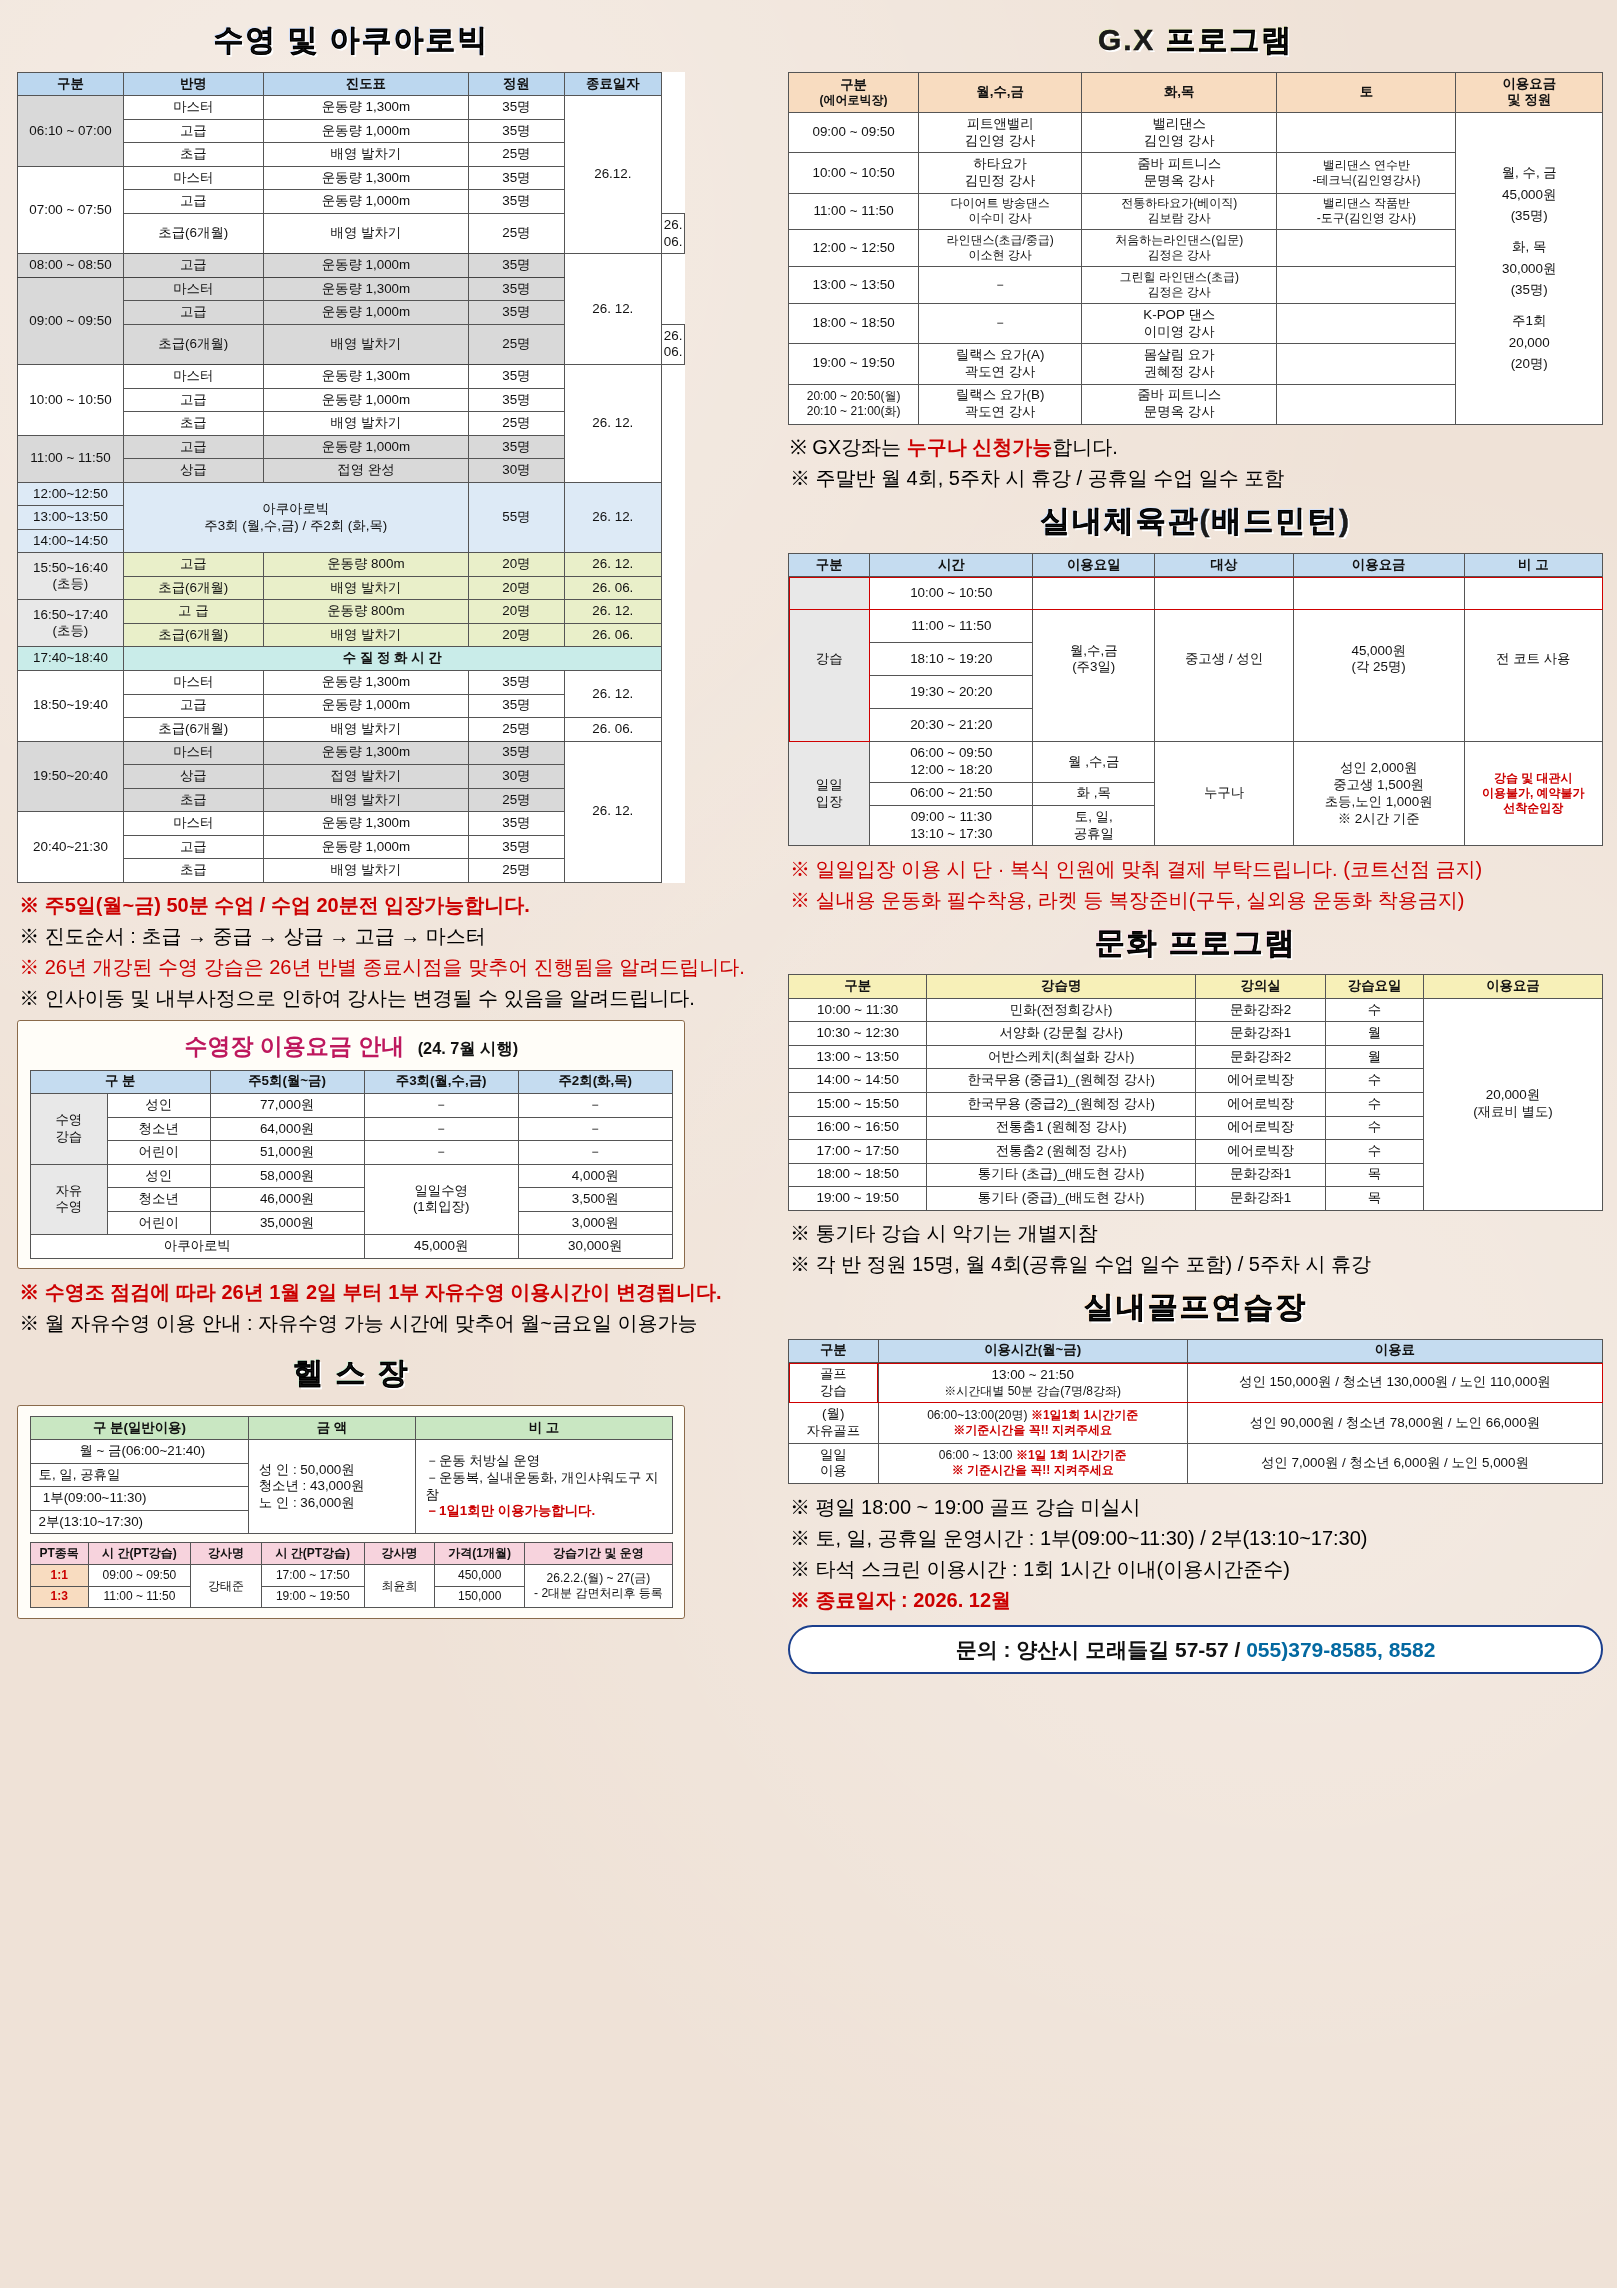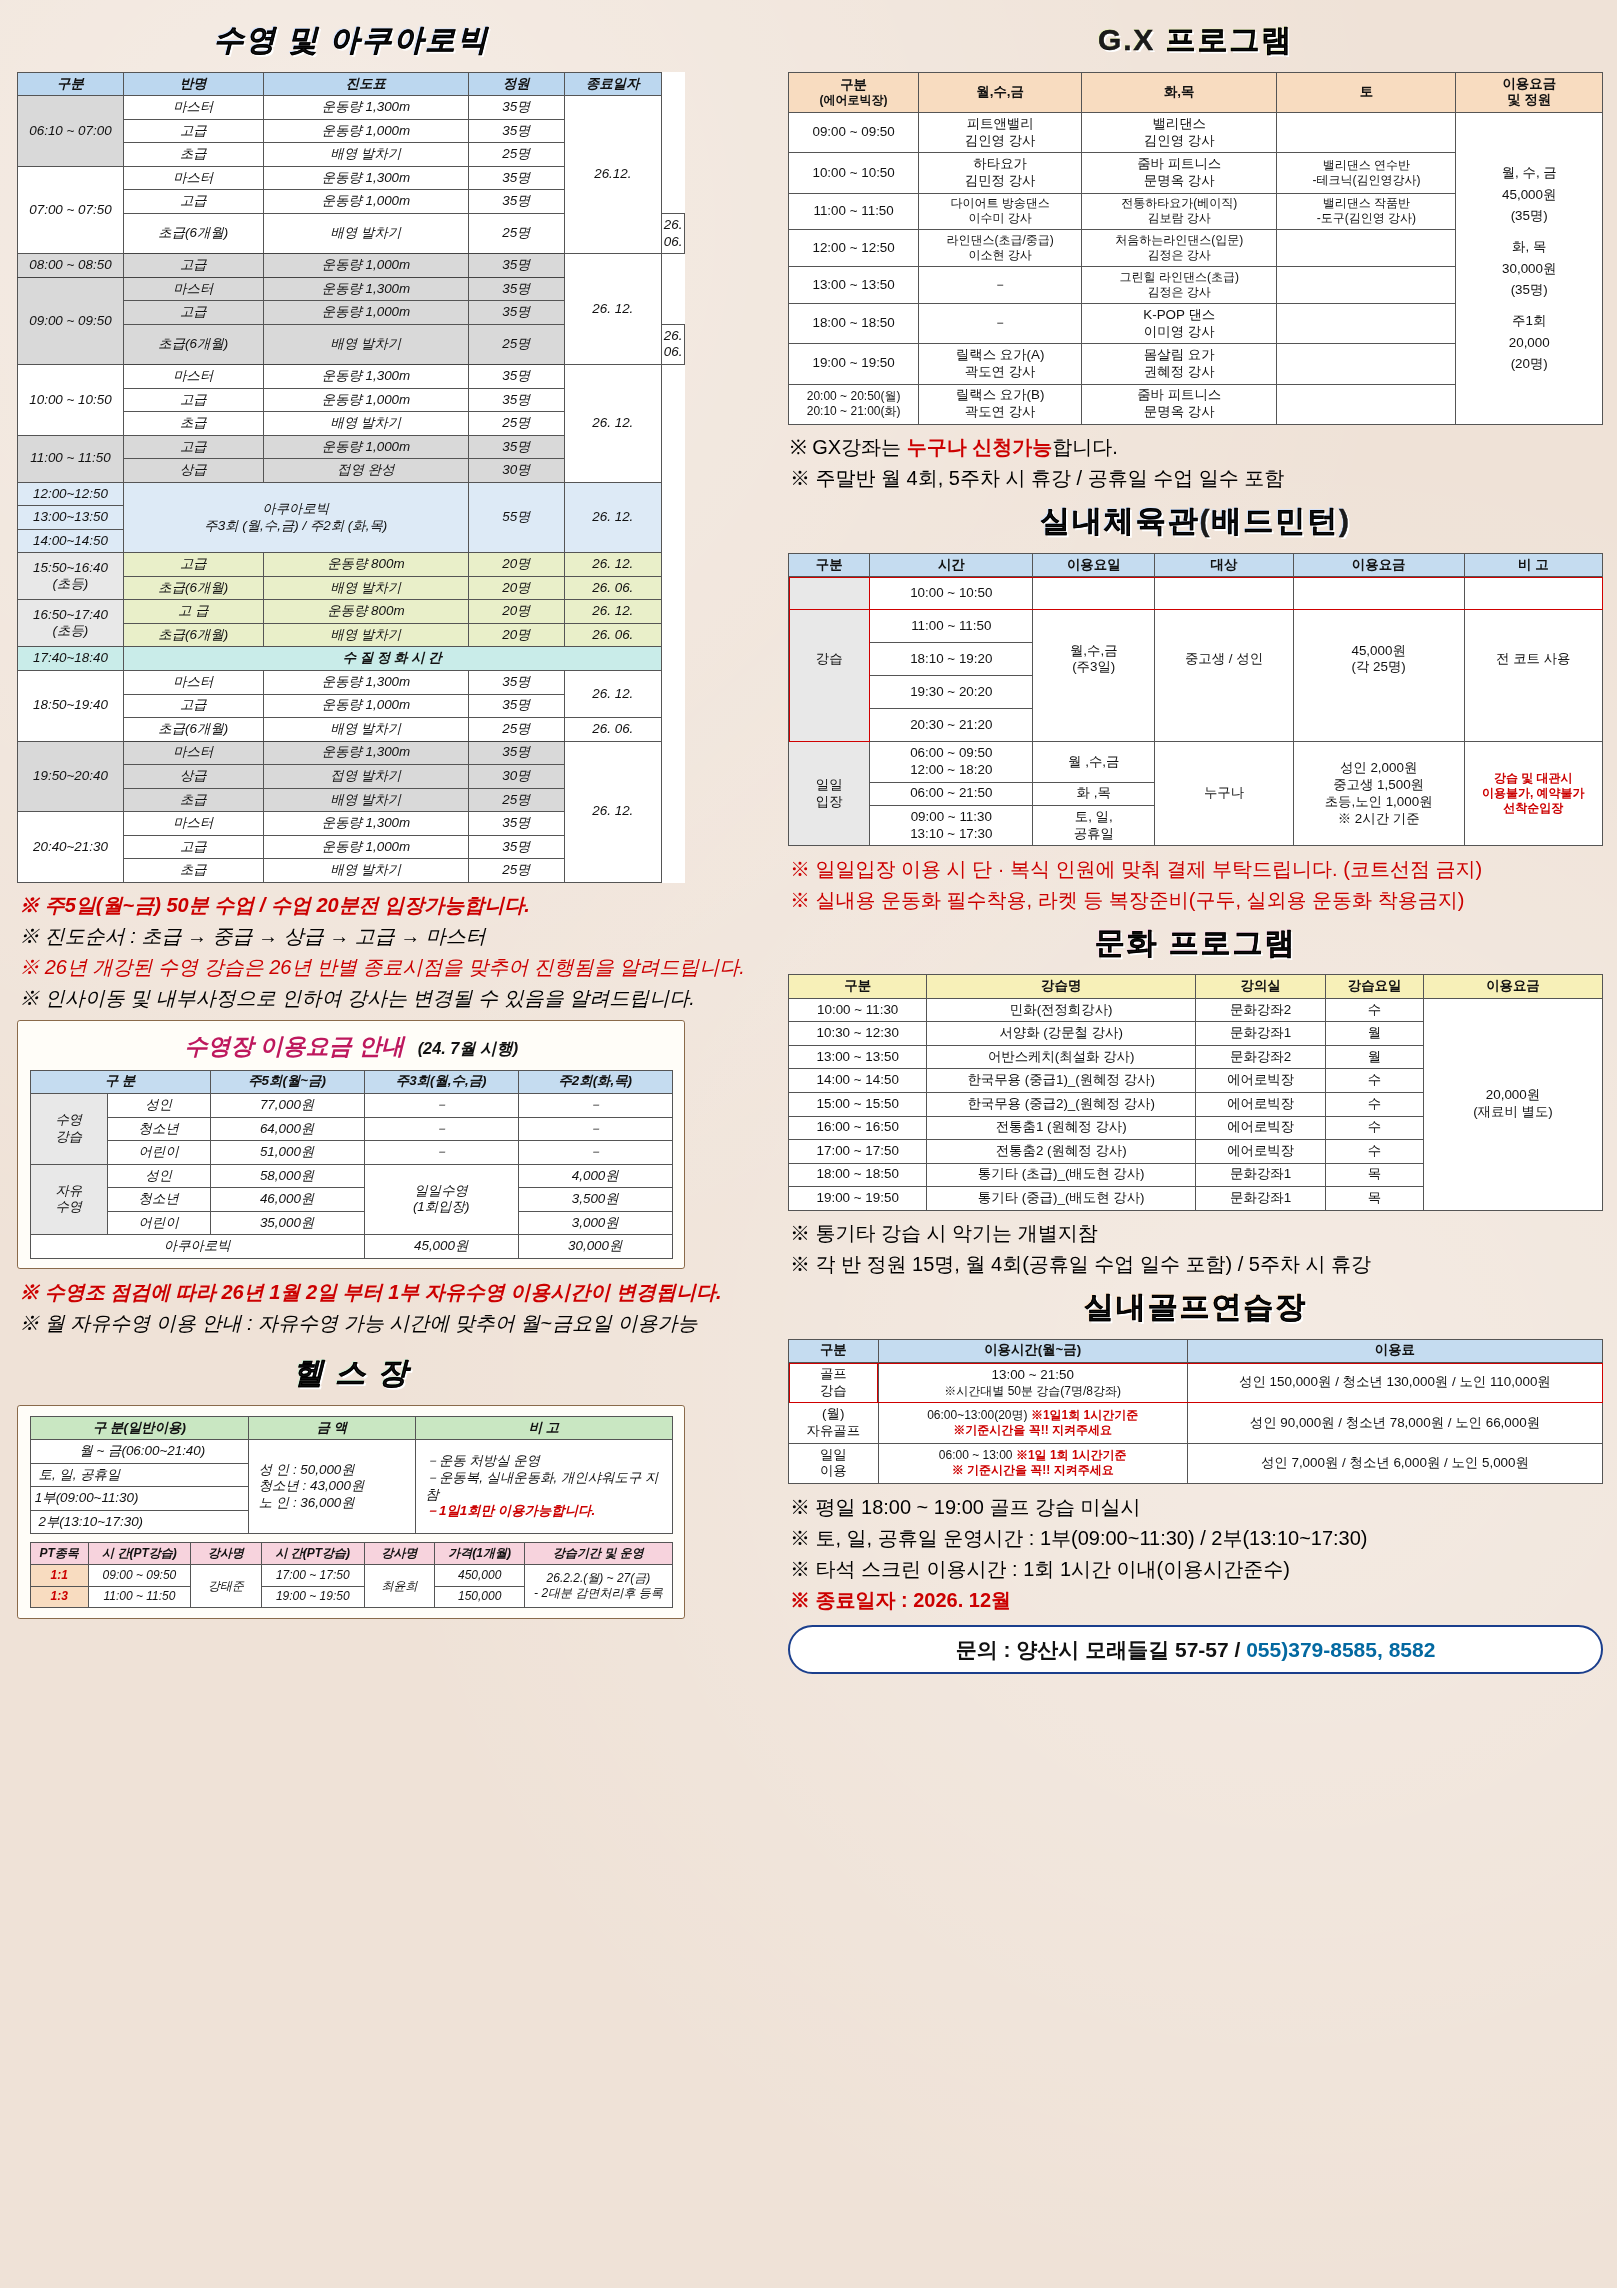--- a/index.html
+++ b/index.html
@@ -16,21 +16,21 @@
     position: relative;
     width: 1618px;
     height: 2288px;
     background:
       radial-gradient(circle at 20% 10%, rgba(255,255,255,.35), rgba(255,255,255,0) 45%),
       radial-gradient(circle at 80% 60%, rgba(255,255,255,.30), rgba(255,255,255,0) 50%),
       #efe2d7;
     padding: 0;
   }
   .col-left {
-    position: absolute; left: 17.3px; top: 7.7px; width: 668px; font-style: italic;
+    position: absolute; left: 17.3px; top: 7.7px; width: 668px;
   }
   .col-right {
     position: absolute; left: 788px; top: 7.7px; width: 815px;
   }
   h2.title {
     text-align: center;
     font-size: 30px;
     font-weight: bold;
     letter-spacing: 1.9px;
     margin: 9.6px 0 7.7px 0;
@@ -456,21 +456,21 @@
           <td rowspan="4" style="text-align:left; padding-left:9.6px;">
             <div>－운동 처방실 운영</div>
             <div>－운동복, 실내운동화, 개인샤워도구 지참</div>
             <div class="red-b">－1일1회만 이용가능합니다.</div>
           </td>
         </tr>
         <tr>
               <td style="text-align:left; padding-left:7.7px;">토, 일, 공휴일</td>
             </tr>
         <tr>
-              <td style="text-align:left; padding-left:4px;">1부(09:00~11:30)</td>
+              <td style="text-align:left; padding-left:12px;">1부(09:00~11:30)</td>
             </tr>
         <tr>
               <td style="text-align:left; padding-left:7.7px;">2부(13:10~17:30)</td>
             </tr>
       </tbody>
         </table>
 
       <table style="margin-top:7.7px;">
         <colgroup>
             <col style="width:9%">

